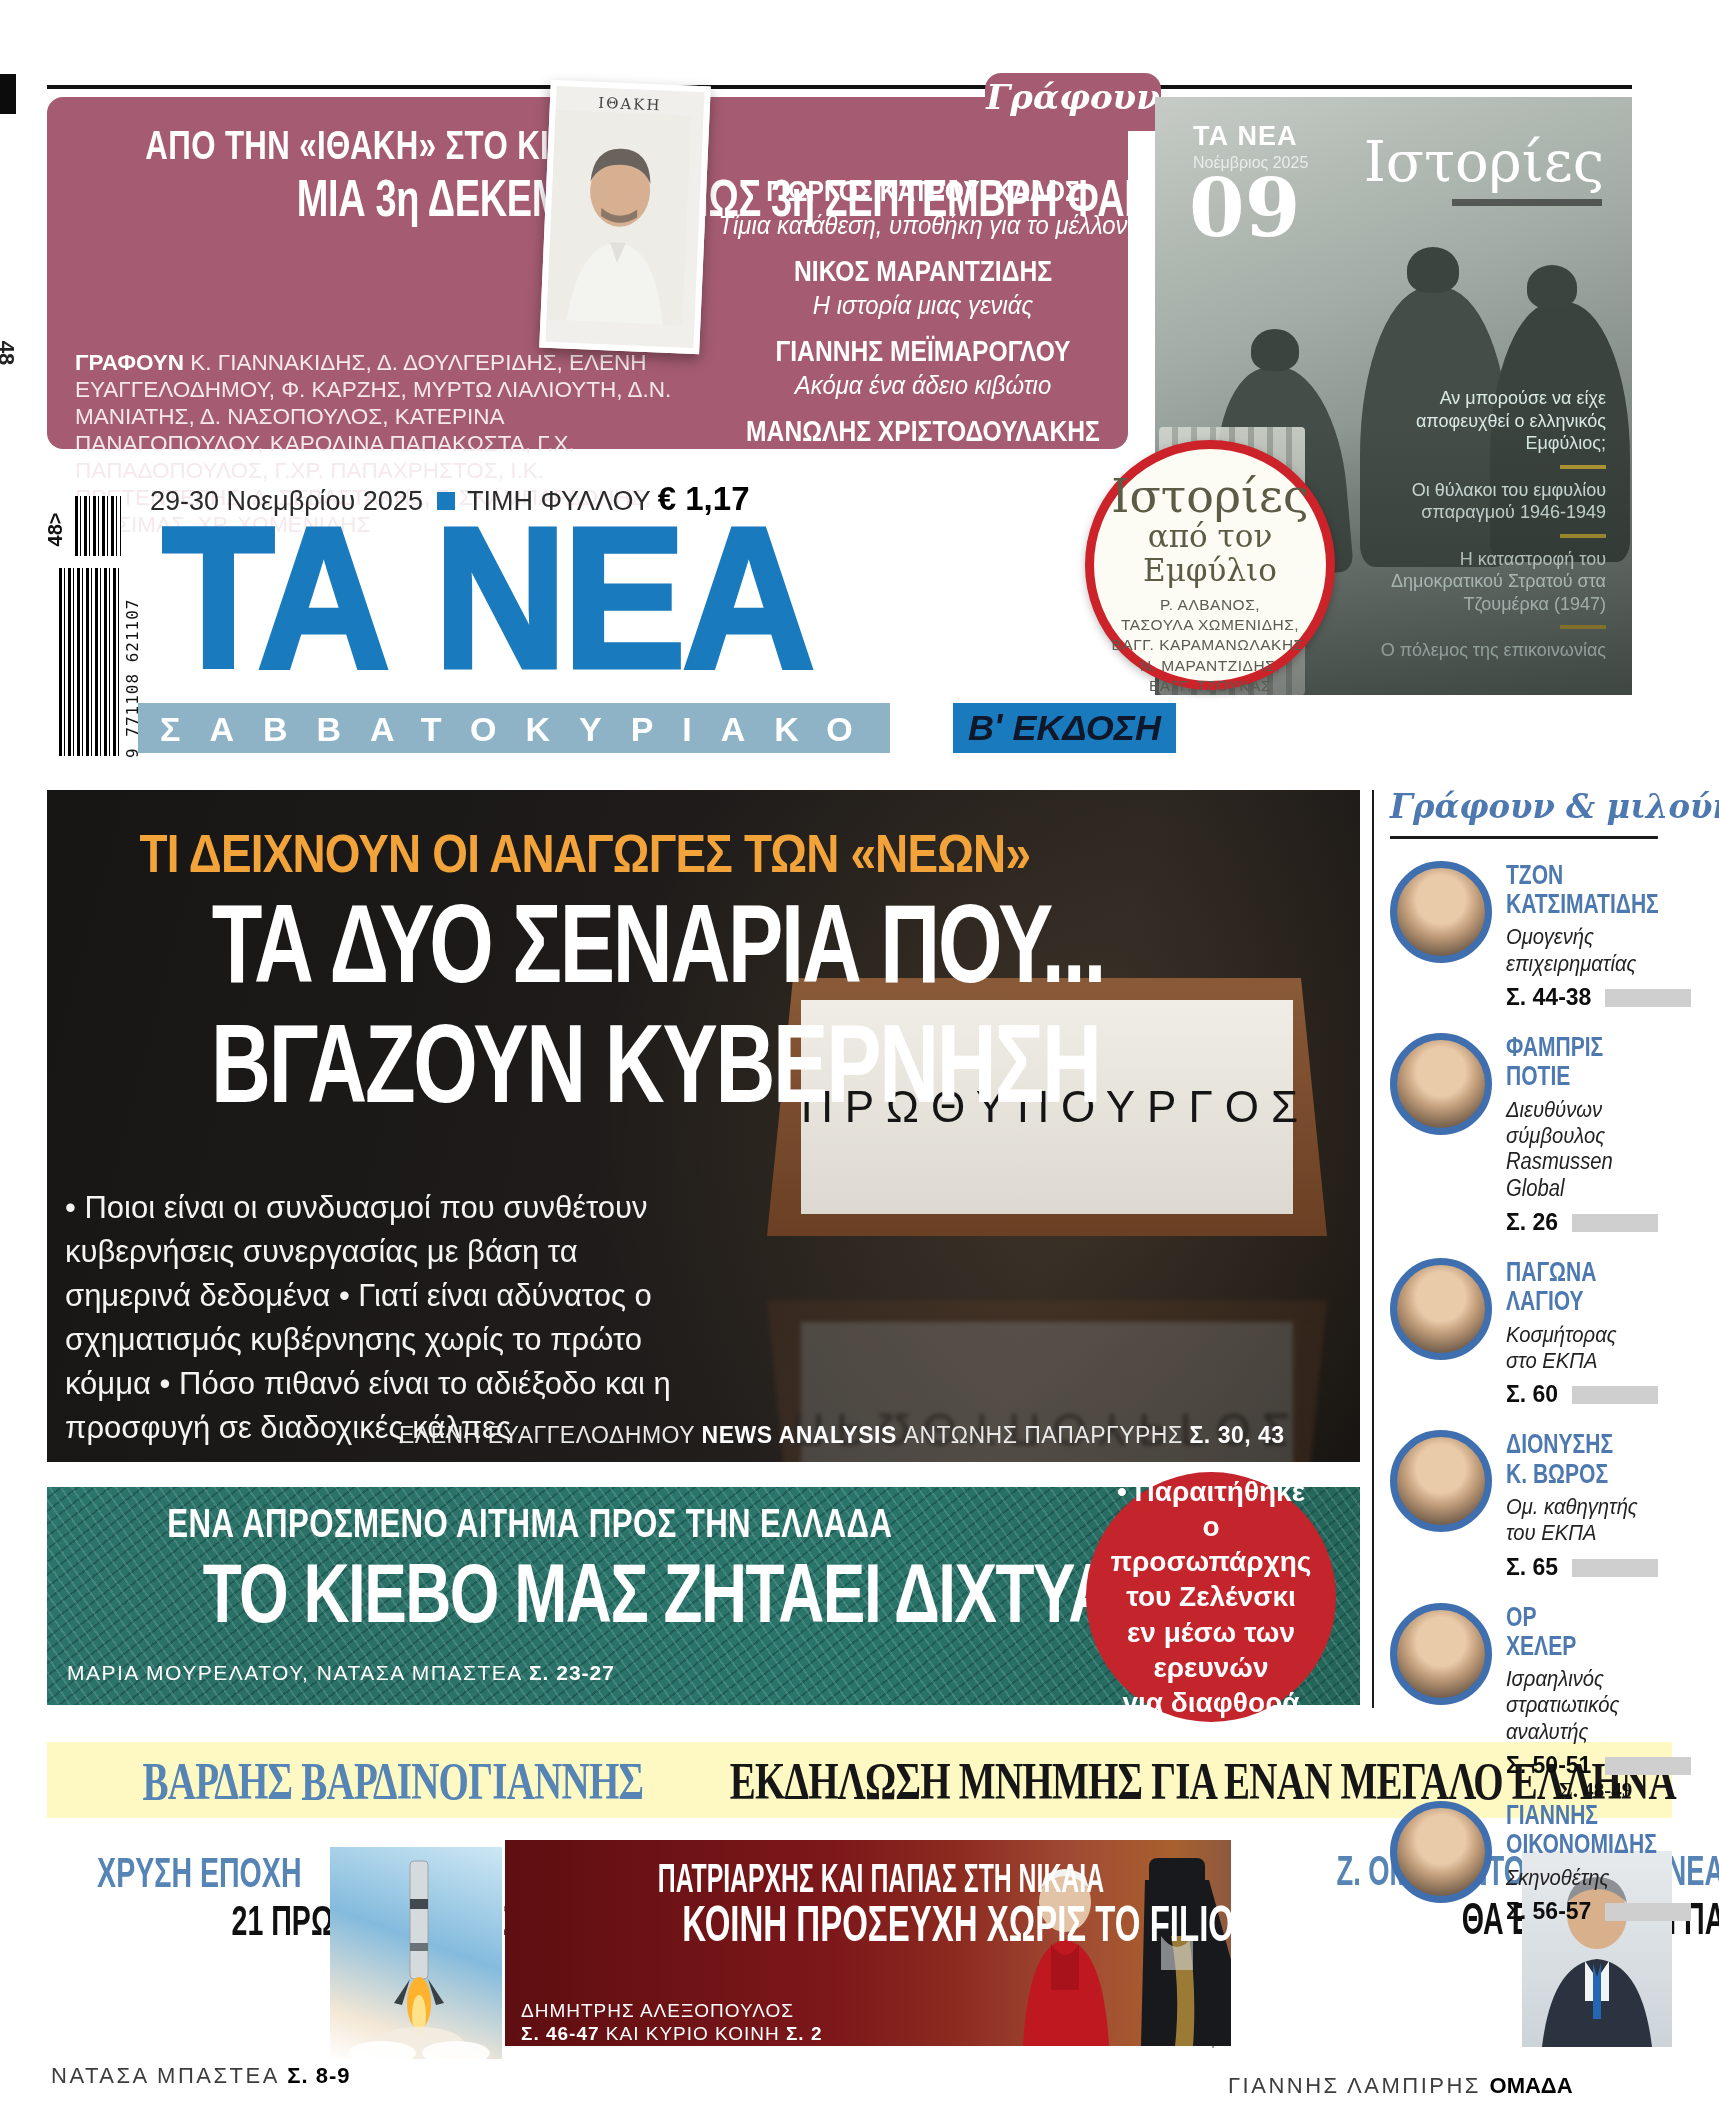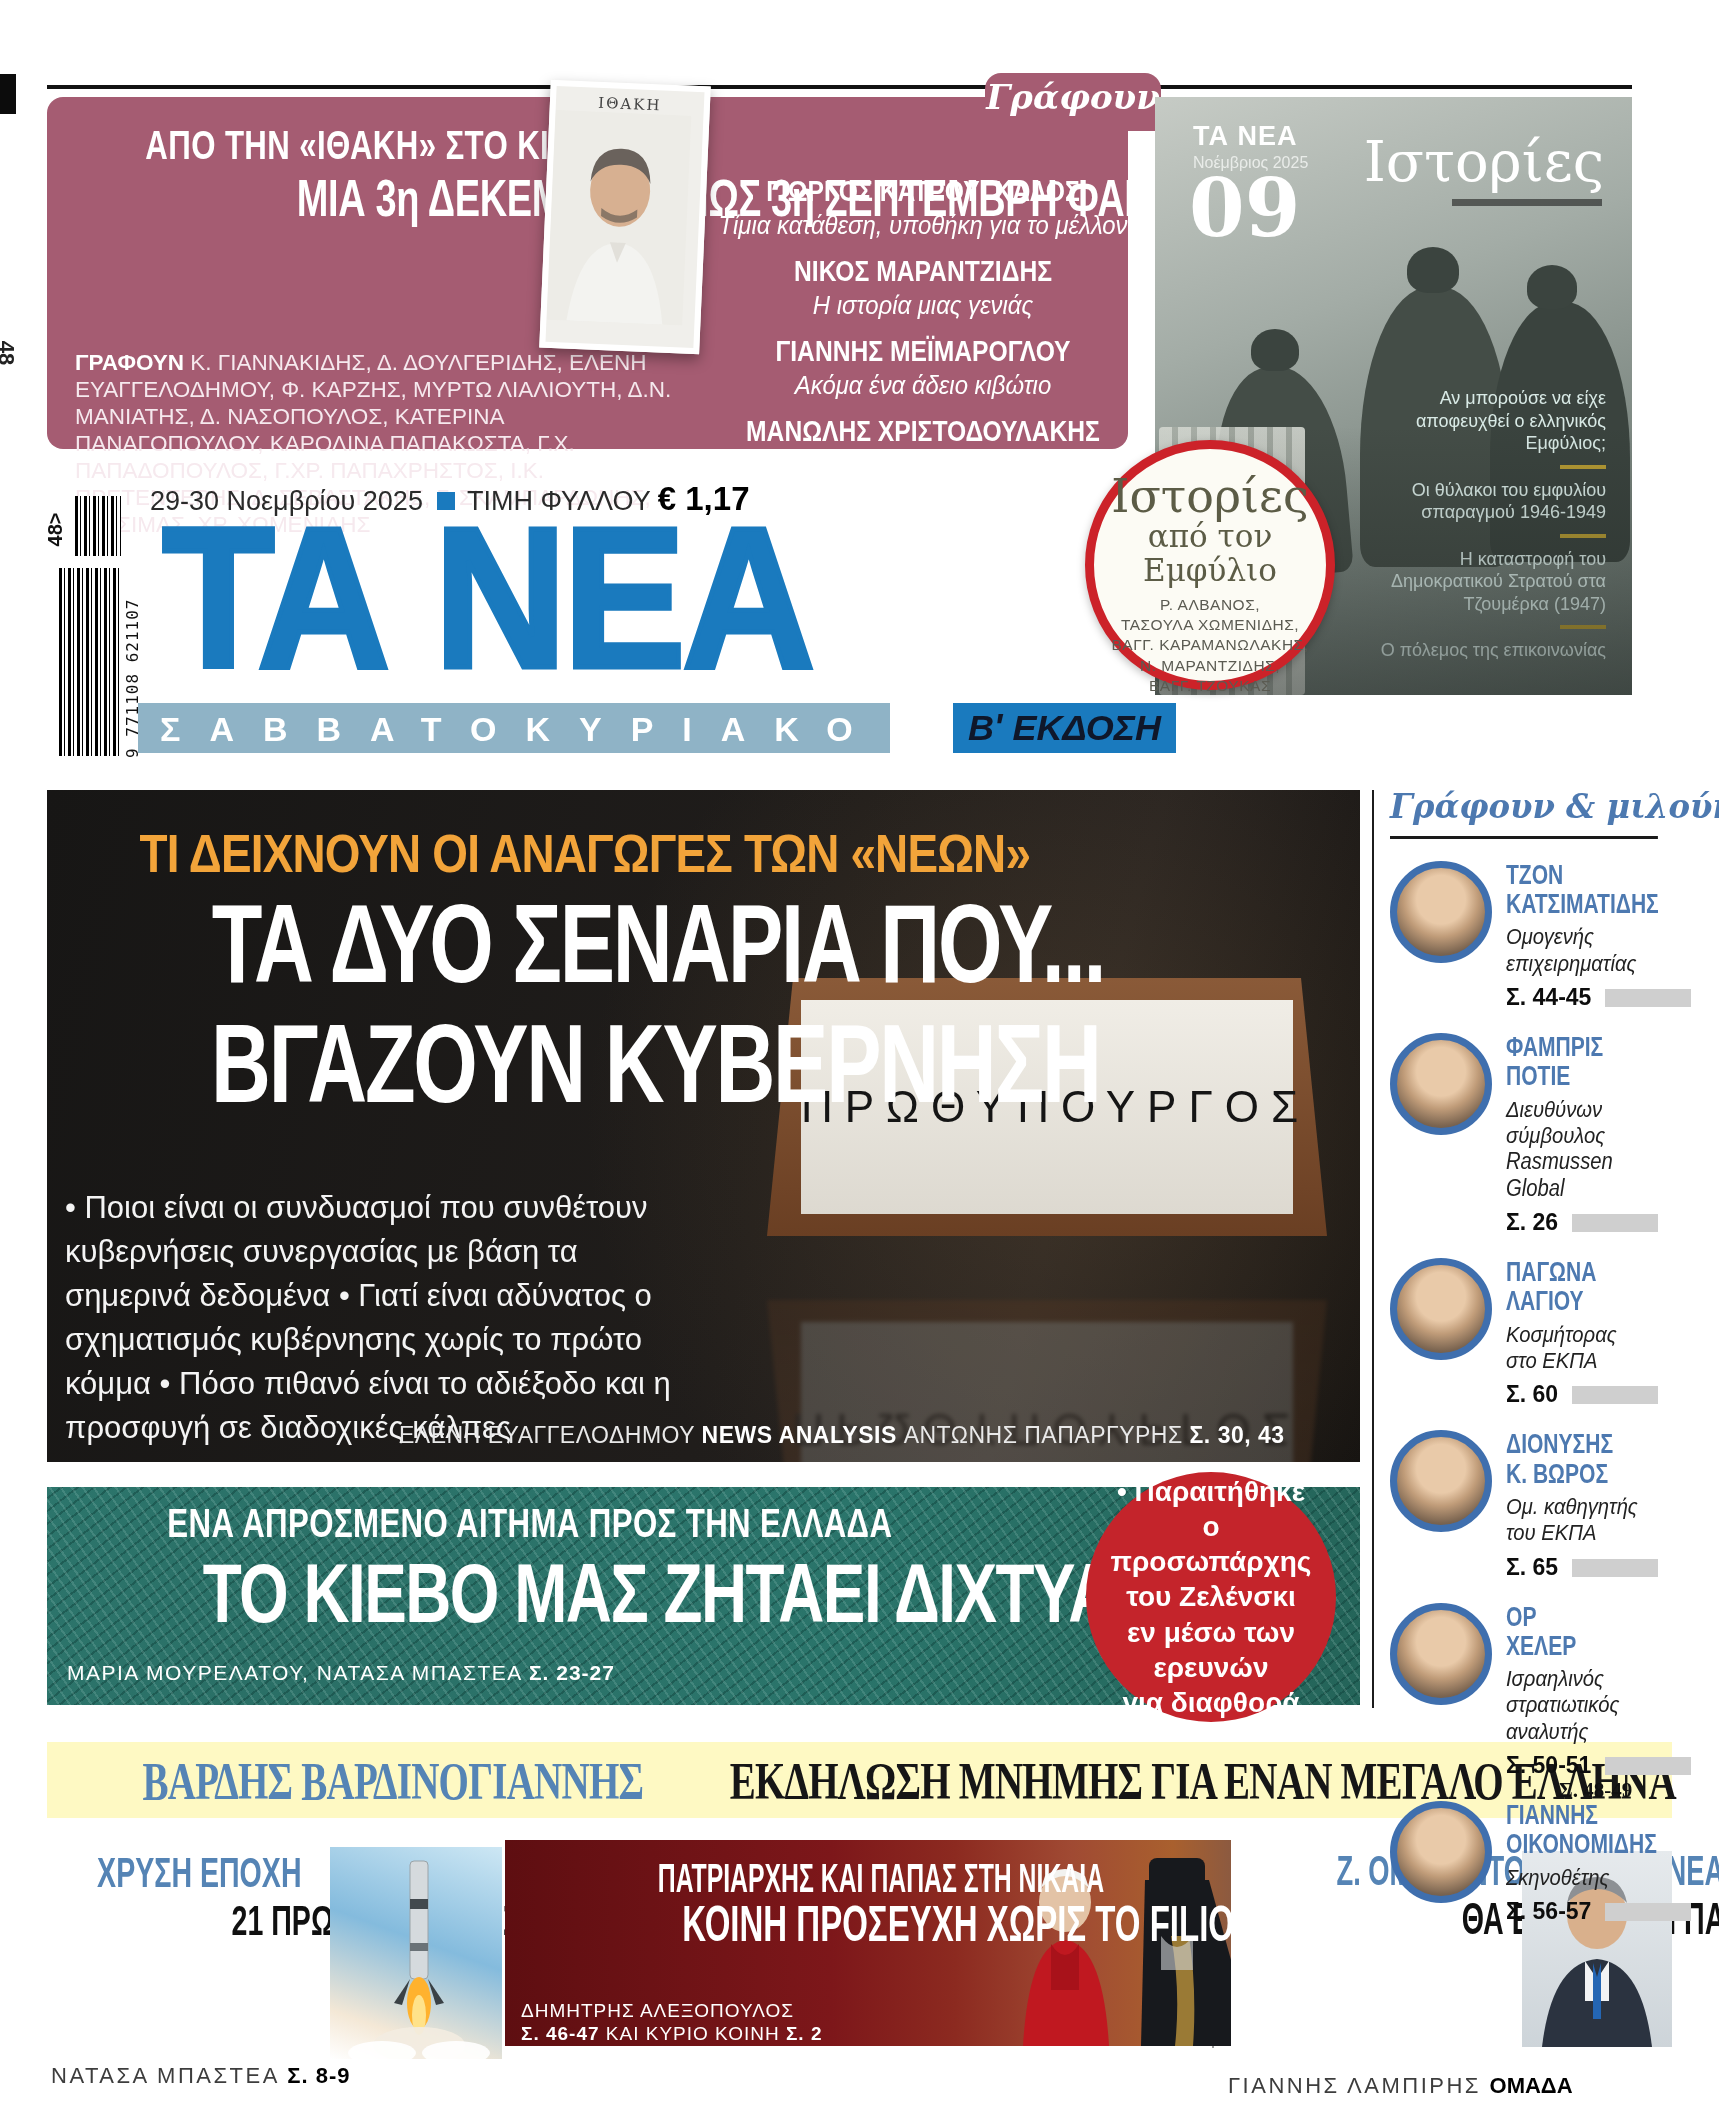--- a/index.html
+++ b/index.html
@@ -359,21 +359,21 @@
   <div class="abs" id="sidebar">
     <div id="sidebar-header">Γράφουν &amp; μιλούν</div>
 
     <div class="person">
       <div class="portrait"></div>
       <div class="pinfo">
         <div class="pname">ΤΖΟΝ
 ΚΑΤΣΙΜΑΤΙΔΗΣ</div>
         <div class="prole">Ομογενής
 επιχειρηματίας</div>
-        <div class="ppages"><span>Σ. 44-45</span><span class="pbar"></span></div>
+        <div class="ppages"><span>Σ. 44-38</span><span class="pbar"></span></div>
       </div>
     </div>
 
     <div class="person">
       <div class="portrait"></div>
       <div class="pinfo">
         <div class="pname">ΦΑΜΠΡΙΣ
 ΠΟΤΙΕ</div>
         <div class="prole">Διευθύνων
 σύμβουλος

